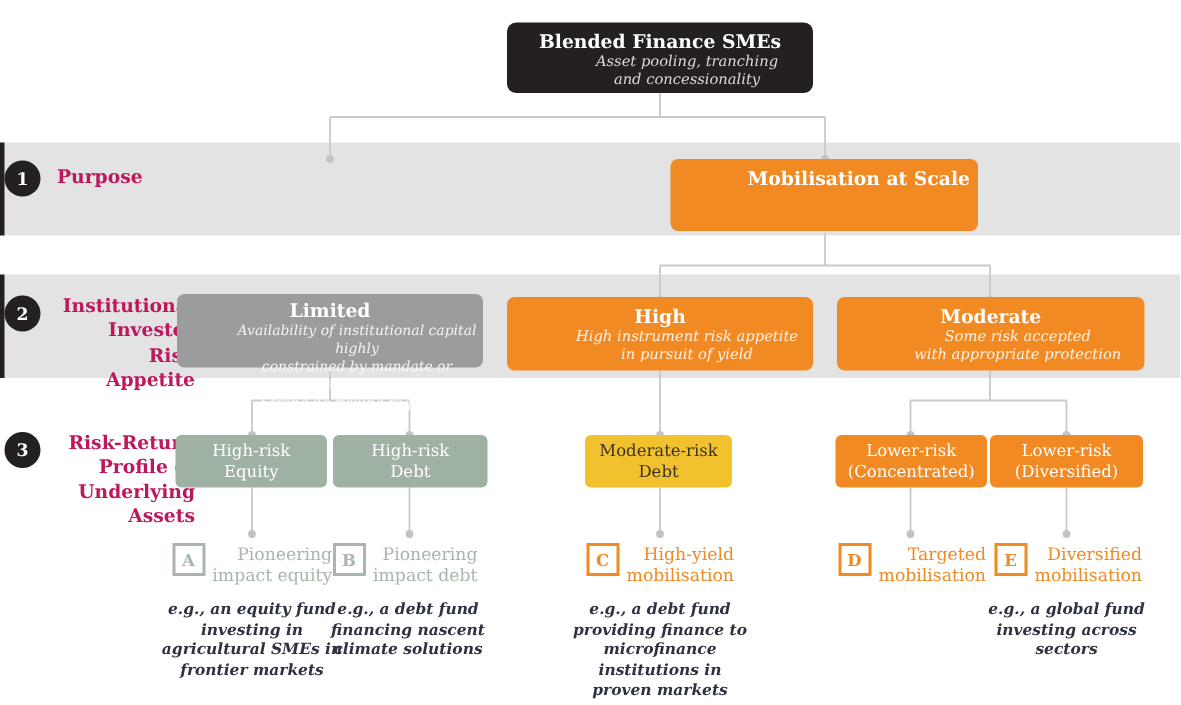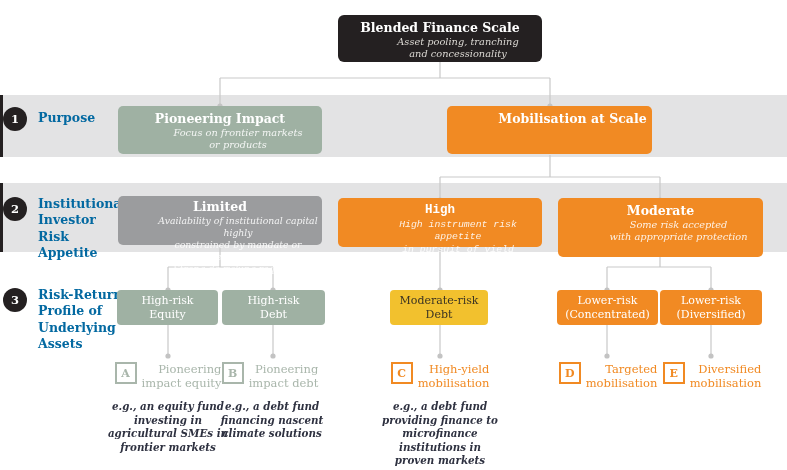--- a/index.html
+++ b/index.html
@@ -7,21 +7,21 @@
     position:relative;width:787px;height:470px;background:#ffffff;
     font-family:"DejaVu Serif", serif;color:#231f20;overflow:hidden;
   }
   .band{position:absolute;left:0;width:787px;background:#e3e3e4;border-left:3px solid #242021;box-sizing:border-box;}
   .band1{top:95px;height:62px;}
   .band2{top:183px;height:69px;}
   svg.connectors{position:absolute;left:0;top:0;width:787px;height:470px;pointer-events:none;}
 
   .num{position:absolute;left:3px;width:24px;height:24px;border-radius:50%;background:#242021;color:#fff;
        font-size:11.5px;font-weight:bold;display:flex;align-items:center;justify-content:center;}
-  .row-label{position:absolute;left:38px;font-weight:bold;font-size:12.5px;line-height:1.3;color:#0369a1;white-space:pre-line;}
+  .row-label{position:absolute;left:38px;font-weight:bold;font-size:12.5px;line-height:1.3;color:#be185d;white-space:pre-line;text-align:right;}
 
   .node{position:absolute;border-radius:5px;text-align:center;color:#fff;box-sizing:border-box;padding-top:5px;}
   .node .t{font-weight:bold;font-size:12.5px;line-height:1.25;}
   .node .s{font-style:italic;font-size:9.8px;line-height:1.3;color:rgba(255,255,255,0.88);white-space:pre-line;margin-left:36px;}
   .root-node{left:338px;top:15px;width:204px;height:47px;background:#242021;border-radius:6px;}
   .root-node .s{color:#dcd9d4;}
   .sage{background:#9fb1a3;}
   .orange{background:#f18a23;}
   .grayx{background:#9b9c9e;}
   .node.grayx .s{font-size:9.3px;}
@@ -66,21 +66,21 @@
       <circle cx="711" cy="290" r="2.6"></circle>
       <circle cx="168" cy="356" r="2.6"></circle>
         <circle cx="273" cy="356" r="2.6"></circle>
       <circle cx="440" cy="356" r="2.6"></circle>
         <circle cx="607" cy="356" r="2.6"></circle>
       <circle cx="711" cy="356" r="2.6"></circle>
     </g>
   </svg>
 
   <div class="node root-node">
-    <div class="t">Blended Finance Scale</div>
+    <div class="t">Blended Finance SMEs</div>
     <div class="s">Asset pooling, tranching
 and concessionality</div>
   </div>
 
   <div class="num" style="top:107px;">
       <span>1</span>
     </div>
   <div class="row-label" style="top:110px;">Purpose</div>
 
   <div class="num" style="top:197px;">
@@ -91,41 +91,36 @@
 Appetite</div>
 
   <div class="num" style="top:288px;">
       <span>3</span>
     </div>
   <div class="row-label" style="top:287px;width:92px;">Risk-Return
 Profile of
 Underlying
 Assets</div>
 
-  <div class="node sage" style="left:118px;top:106px;width:204px;height:48px;">
-    <div class="t">Pioneering Impact</div>
-    <div class="s">Focus on frontier markets
-or products</div>
-  </div>
   <div class="node orange" style="left:447px;top:106px;width:205px;height:48px;padding-left:46px;">
     <div class="t">Mobilisation at Scale</div>
   </div>
 
   <div class="node grayx" style="left:118px;top:196px;width:204px;height:49px;padding-top:3px;">
     <div class="t">Limited</div>
     <div class="s">Availability of institutional capital highly
 constrained by mandate or regulation.
 Strong de-risking required.</div>
   </div>
-  <div class="node orange" style="left:338px;top:198px;width:204px;height:49px;font-family:Liberation Mono, monospace;">
+  <div class="node orange" style="left:338px;top:198px;width:204px;height:49px;">
     <div class="t">High</div>
     <div class="s">High instrument risk appetite
 in pursuit of yield</div>
   </div>
-  <div class="node orange" style="left:558px;top:198px;width:205px;height:59px;">
+  <div class="node orange" style="left:558px;top:198px;width:205px;height:49px;">
     <div class="t">Moderate</div>
     <div class="s">Some risk accepted
 with appropriate protection</div>
   </div>
 
   <div class="profile sage" style="left:117px;width:101px;">High-risk
 Equity</div>
   <div class="profile sage" style="left:222px;width:103px;">High-risk
 Debt</div>
   <div class="profile yellow" style="left:390px;width:98px;">Moderate-risk
@@ -166,14 +161,17 @@
 agricultural SMEs in
 frontier markets</div>
   <div class="example" style="left:208px;width:128px;">e.g., a debt fund
 financing nascent
 climate solutions</div>
   <div class="example" style="left:375px;width:130px;">e.g., a debt fund
 providing finance to
 microfinance
 institutions in
 proven markets</div>
+  <div class="example" style="left:647px;width:128px;">e.g., a global fund
+investing across
+sectors</div>
 
 </div>
 
 </body></html>

